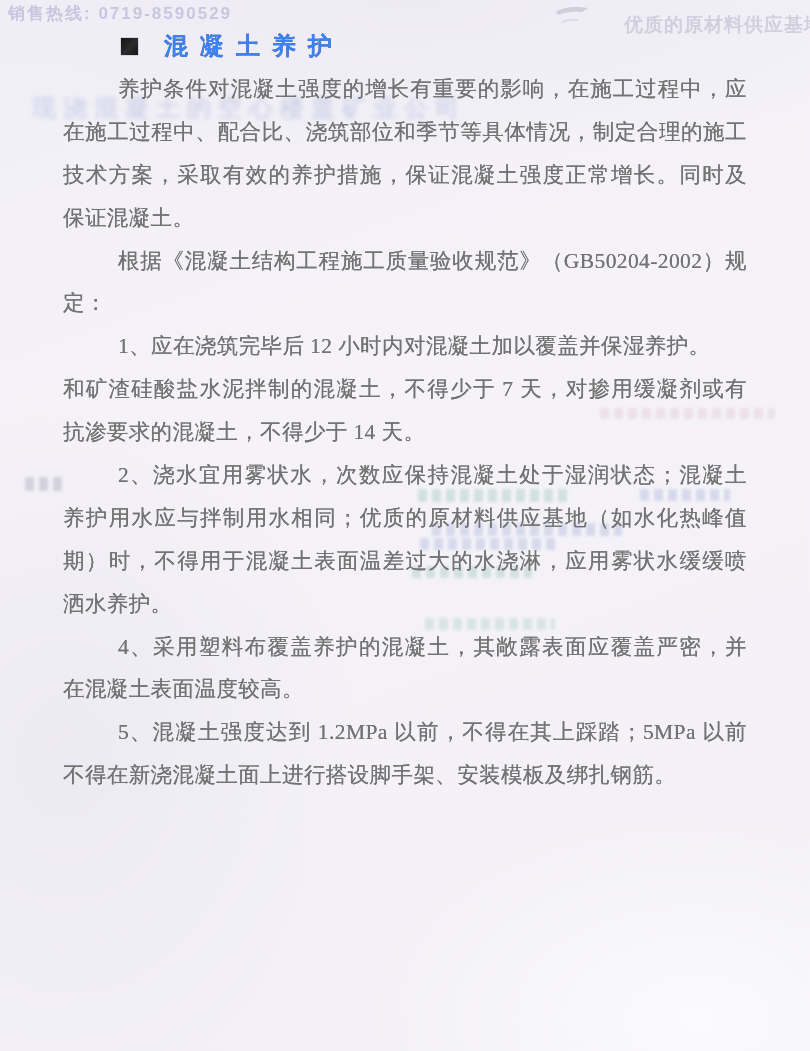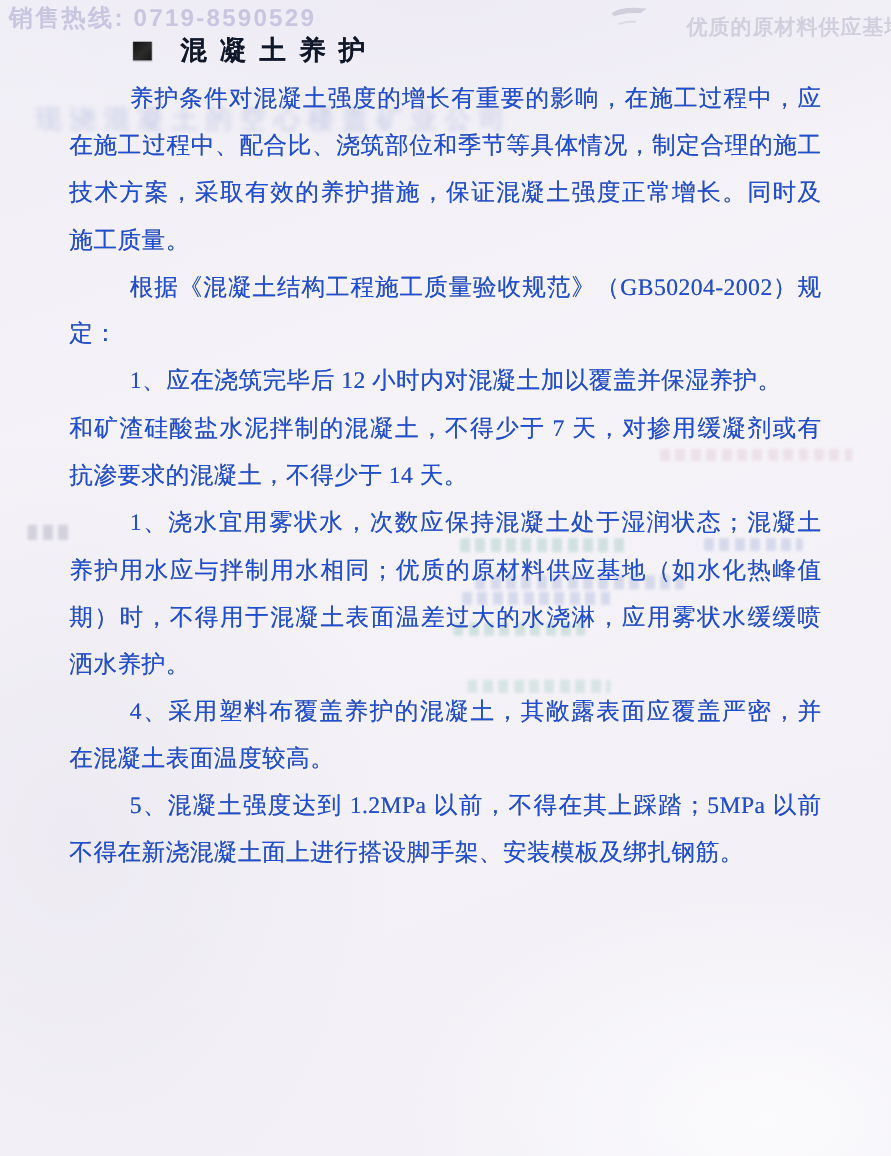--- a/index.html
+++ b/index.html
@@ -9,44 +9,44 @@
     background:
       radial-gradient(ellipse 520px 320px at 86% 97%, rgba(252,251,253,.9) 0%, rgba(252,251,253,0) 65%),
       radial-gradient(ellipse 420px 520px at 8% 72%, rgba(234,231,240,.75) 0%, rgba(234,231,240,0) 70%),
       radial-gradient(ellipse 700px 200px at 50% 0%, rgba(236,233,243,.8) 0%, rgba(236,233,243,0) 80%),
       linear-gradient(160deg,#f1eff6 0%,#f5f3f8 38%,#f2f0f6 100%);
   }
   .scan-page{position:absolute;inset:0;}
 
   
   .wm{position:absolute;pointer-events:none;white-space:nowrap;}
-  .wm-hotline{left:8px;top:2px;font-size:22px;font-weight:bold;letter-spacing:2px;
+  .wm-hotline{left:8px;top:2px;font-size:17px;font-weight:bold;letter-spacing:2px;
     color:#a9a6cf;opacity:.55;filter:blur(.6px);font-family:"Liberation Sans",sans-serif;}
   .wm-slogan{left:624px;top:12px;font-size:19px;font-weight:bold;letter-spacing:1px;
     color:#c7c4d6;opacity:.75;filter:blur(.7px);}
   .wm-company{left:32px;top:92px;font-size:24px;font-weight:bold;letter-spacing:7px;
     color:#8593cc;opacity:.28;filter:blur(2.2px);}
   .swoosh{position:absolute;left:552px;top:4px;opacity:.55;}
   .smudge{position:absolute;filter:blur(1.6px);opacity:.26;border-radius:2px;
     background:repeating-linear-gradient(90deg, currentColor 0 9px, transparent 9px 14px);}
   .sm-teal{color:#6fae9e;}
   .sm-blue{color:#8593cc;}
   .sm-pink{color:#cc93a8;opacity:.18;}
   .sm-gray{color:#9090a8;opacity:.32;}
 
   
   .content{position:absolute;left:63px;top:24px;width:684px;}
   .heading{height:44px;display:flex;align-items:center;padding-left:58px;}
   .bullet{display:inline-block;width:17px;height:17px;line-height:17px;
     background:linear-gradient(135deg,#121212 0%,#2c2c2c 55%,#161616 100%);
     box-shadow:0 0 1px rgba(0,0,0,.6);margin-right:26px;overflow:hidden;color:transparent;}
-  .heading-text{font-size:24px;font-weight:bold;letter-spacing:12px;color:#0f172a;
+  .heading-text{font-size:24px;font-weight:bold;letter-spacing:12px;color:#3b82f6;
     text-shadow:0 0 .5px rgba(20,20,20,.7);}
   .doc-body .line{
-    font-size:21.5px;line-height:42.9px;height:42.9px;color:#1d4ed8;
+    font-size:21.5px;line-height:42.9px;height:42.9px;color:#737373;
     text-align:justify;letter-spacing:.4px;white-space:normal;
     text-shadow:0 0 .5px rgba(58,58,50,.65);
   }
   .doc-body .line.fill{text-align-last:justify;}
   .doc-body .line.indent{text-indent:55px;}
 </style>
 </head>
 <body>
 
 <div class="scan-page">
@@ -69,27 +69,27 @@
 
   <div class="content">
     <div class="heading">
       <span class="bullet">■</span>
       <span class="heading-text">混凝土养护</span>
     </div>
     <div class="doc-body">
         <div class="line indent fill">养护条件对混凝土强度的增长有重要的影响，在施工过程中，应</div>
         <div class="line fill">在施工过程中、配合比、浇筑部位和季节等具体情况，制定合理的施工</div>
         <div class="line fill">技术方案，采取有效的养护措施，保证混凝土强度正常增长。同时及</div>
-        <div class="line">施工质量。</div>
+        <div class="line">保证混凝土。</div>
         <div class="line indent fill">根据《混凝土结构工程施工质量验收规范》（GB50204-2002）规</div>
         <div class="line">定：</div>
         <div class="line indent">1、应在浇筑完毕后 12 小时内对混凝土加以覆盖并保湿养护。</div>
         <div class="line fill">和矿渣硅酸盐水泥拌制的混凝土，不得少于 7 天，对掺用缓凝剂或有</div>
         <div class="line">抗渗要求的混凝土，不得少于 14 天。</div>
-        <div class="line indent fill">1、浇水宜用雾状水，次数应保持混凝土处于湿润状态；混凝土</div>
+        <div class="line indent fill">2、浇水宜用雾状水，次数应保持混凝土处于湿润状态；混凝土</div>
         <div class="line fill">养护用水应与拌制用水相同；优质的原材料供应基地（如水化热峰值</div>
         <div class="line fill">期）时，不得用于混凝土表面温差过大的水浇淋，应用雾状水缓缓喷</div>
         <div class="line">洒水养护。</div>
         <div class="line indent fill">4、采用塑料布覆盖养护的混凝土，其敞露表面应覆盖严密，并</div>
         <div class="line">在混凝土表面温度较高。</div>
         <div class="line indent fill">5、混凝土强度达到 1.2MPa 以前，不得在其上踩踏；5MPa 以前</div>
         <div class="line">不得在新浇混凝土面上进行搭设脚手架、安装模板及绑扎钢筋。</div>
       </div>
   </div>
 

